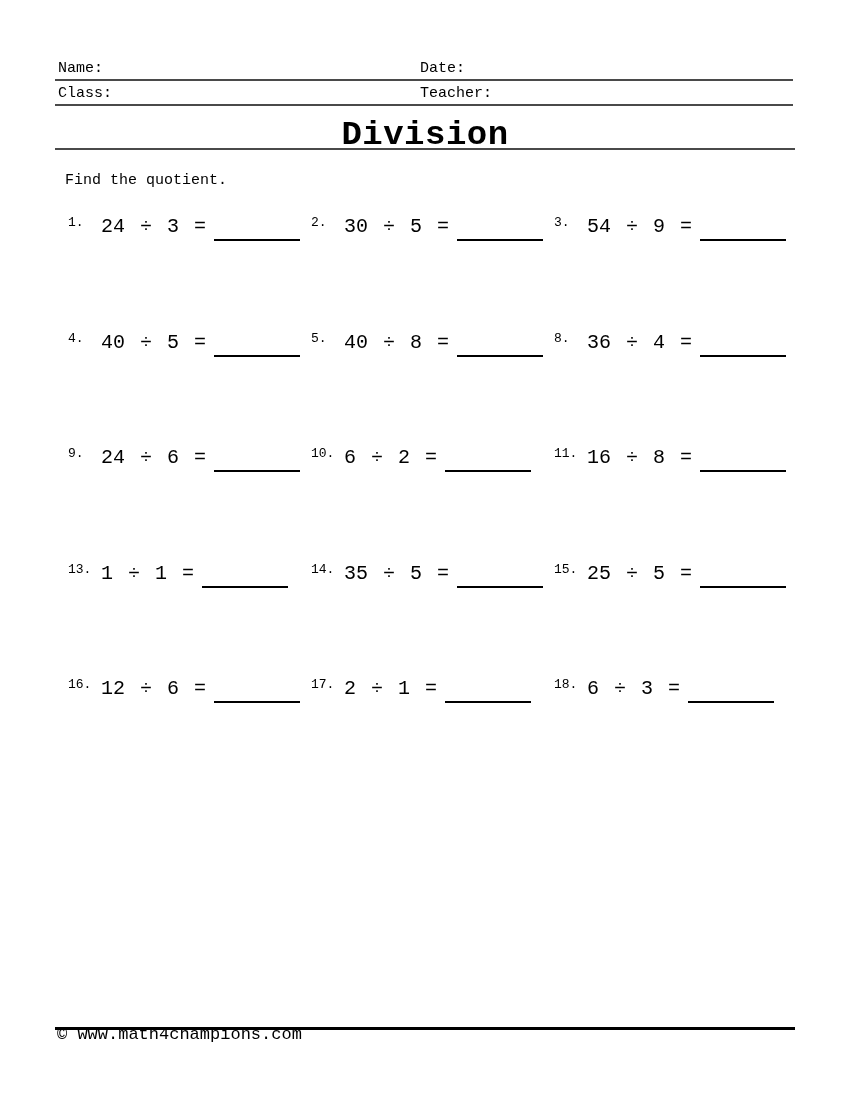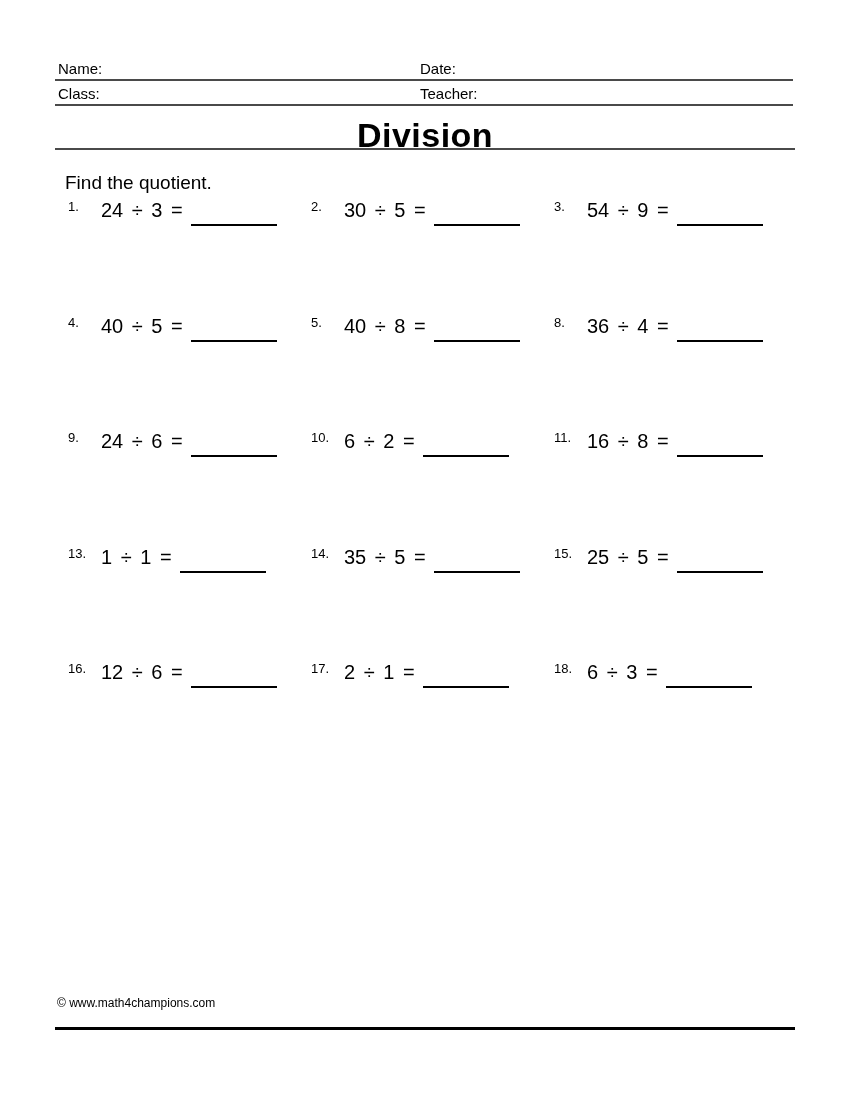--- a/index.html
+++ b/index.html
@@ -8,21 +8,21 @@
     --rule-black: #000000;
     --bg: #ffffff;
   }
   * { margin: 0; padding: 0; box-sizing: border-box; }
   html, body { background: #fff; }
   .sheet {
     position: relative;
     width: 850px;
     height: 1100px;
     background: var(--bg);
-    font-family: Liberation Sans, sans-serif;
+    font-family: Liberation Mono, monospace;
     color: var(--text);
     overflow: hidden;
   }
 
   
   .hdr { position: absolute; top: 58px; left: 55px; width: 738px; }
   .hdr-row { position: relative; height: 23px; border-bottom: 2px solid var(--rule-gray); margin-bottom: 2px; }
   .hdr-label { position: absolute; bottom: 2px; font-size: 15px; }
   .hdr-label.first { left: 3px; }
   .hdr-label.second { left: 365px; }
@@ -31,25 +31,25 @@
   .title {
     position: absolute; top: 116px; left: 0; width: 100%;
     text-align: center; font-size: 34px; font-weight: bold; letter-spacing: 0.5px;
   }
   .title-rule {
     position: absolute; top: 148px; left: 55px; width: 740px;
     border: none; border-top: 2px solid var(--rule-gray);
   }
 
   
-  .instructions { position: absolute; top: 172px; left: 65px; font-size: 19px; }
+  .instructions { position: absolute; top: 172px; left: 65px; font-size: 15px; }
 
   
   .problems {
-    position: absolute; top: 194px; left: 65px;
+    position: absolute; top: 210px; left: 65px;
     display: grid;
     grid-template-columns: 243px 243px 243px;
     grid-auto-rows: 115.6px;
   }
   .problem { position: relative; padding-left: 3px; line-height: 25px; white-space: nowrap; }
   .pnum {
     display: inline-block; width: 33px;
     font-size: 13px; vertical-align: 6px;
   }
   .eq { font-size: 20px; word-spacing: 3px; }
@@ -57,21 +57,21 @@
     display: inline-block; width: 86px; height: 0;
     border-bottom: 2px solid var(--rule-black);
     margin-left: 8px; vertical-align: -9px;
   }
 
   
   .footer-rule {
     position: absolute; top: 1027px; left: 55px; width: 740px;
     border: none; border-top: 3px solid var(--rule-black);
   }
-  .copyright { position: absolute; top: 996px; left: 57px; font-size: 12px; }
+  .copyright { position: absolute; top: 1025px; left: 57px; font-size: 17px; }
 </style>
 </head>
 <body>
 
 <div class="sheet">
 
   <div class="hdr">
     <div class="hdr-row">
       <span class="hdr-label first">Name:</span>
       <span class="hdr-label second">Date:</span>

